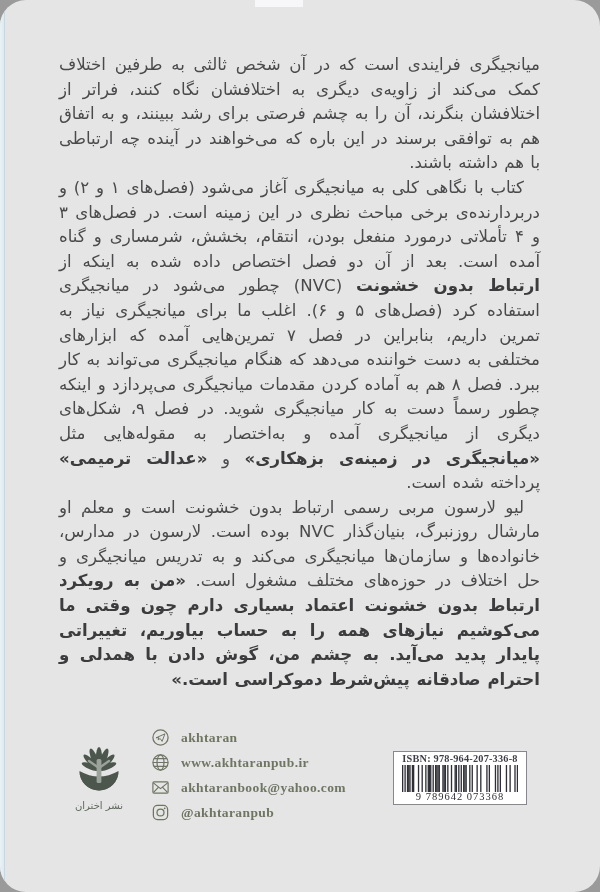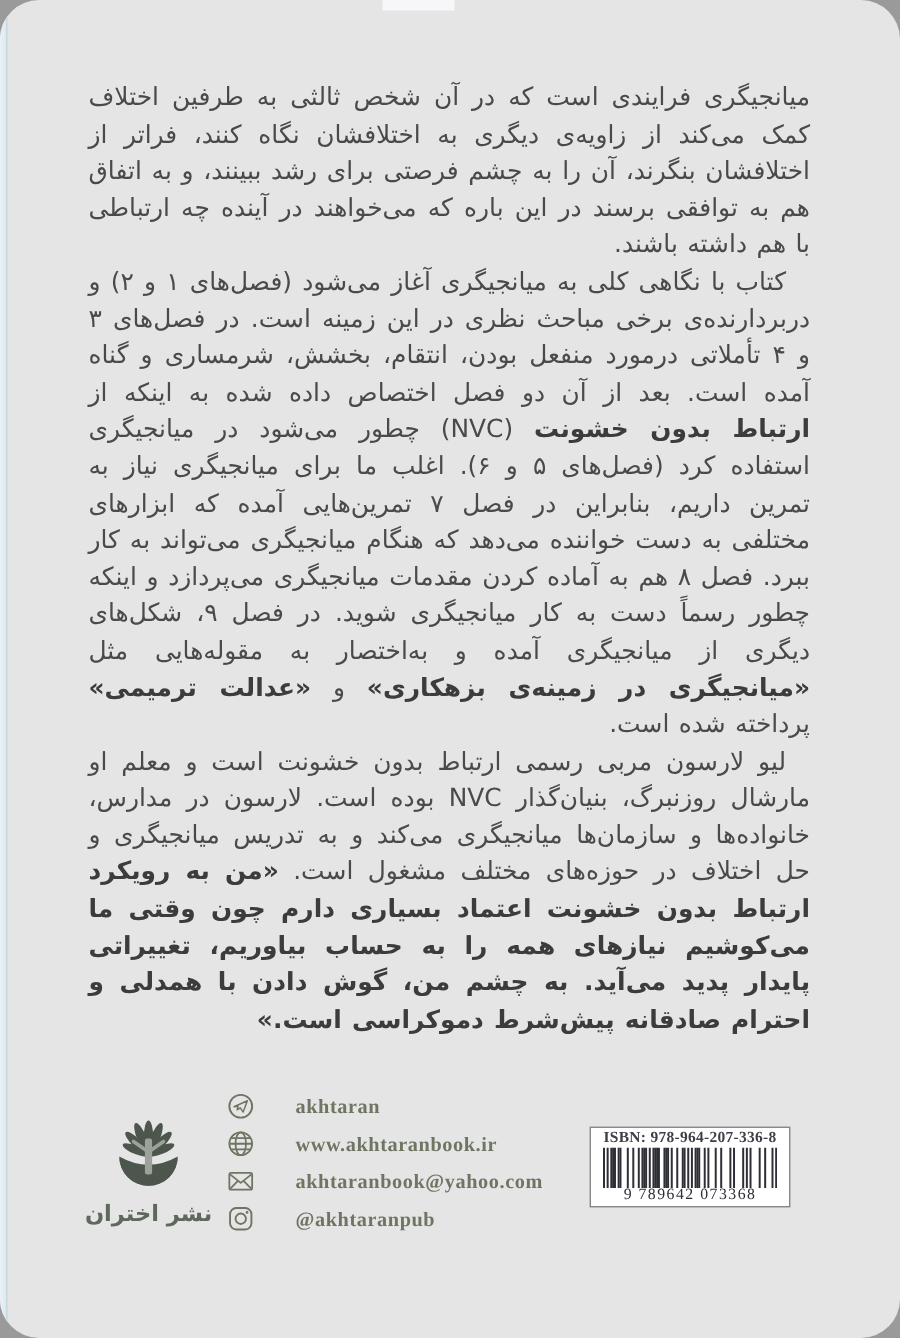--- a/index.html
+++ b/index.html
@@ -41,30 +41,30 @@
   .body-text b{color:#3c3c3e;}
   
   .publisher{
     position:absolute;left:56px;top:744px;width:86px;
     text-align:center;
   }
   .publisher .logo-wrap{display:inline-block;width:50px;height:50px;}
   .publisher .pub-name{
     margin-top:2px;
     direction:rtl;
-    font-size:15px;
-    font-weight:bold;
+    font-size:10px;
+    font-weight:normal;
     color:#5e685d;
   }
   .contacts{
     position:absolute;left:151px;top:725px;
     color:#6e7562;
   }
   .contact-row{
-    display:flex;align-items:center;gap:27px;height:25px;
+    display:flex;align-items:center;gap:11px;height:25px;
   }
   .contact-icon{width:19px;height:19px;flex:0 0 auto;color:#6e7562;}
   .contact-icon svg{width:100%;height:100%;display:block;}
   .contact-text{
     font-family:"Liberation Serif", serif;
     font-weight:600;
     font-size:13.5px;
     letter-spacing:.4px;
     color:#6e7562;
     white-space:nowrap;
@@ -141,21 +141,21 @@
         <span class="contact-text">akhtaran</span>
       </div>
       <div class="contact-row">
         <span class="contact-icon">
           <svg viewBox="0 0 24 24" fill="none" stroke="currentColor" stroke-width="1.5">
             <circle cx="12" cy="12" r="9.6"></circle>
             <ellipse cx="12" cy="12" rx="4.4" ry="9.6"></ellipse>
             <path d="M2.4 12 H21.6 M3.6 7.2 H20.4 M3.6 16.8 H20.4"></path>
           </svg>
         </span>
-        <span class="contact-text">www.akhtaranbook.ir</span>
+        <span class="contact-text">www.akhtaranpub.ir</span>
       </div>
       <div class="contact-row">
         <span class="contact-icon">
           <svg viewBox="0 0 24 24" fill="none" stroke="currentColor" stroke-width="1.5" stroke-linejoin="round">
             <rect x="2.4" y="5" width="19.2" height="14" rx="1.4"></rect>
             <path d="M3 6.2 L12 13.4 L21 6.2"></path>
             <path d="M3.2 18.2 L9.6 11.6 M20.8 18.2 L14.4 11.6"></path>
           </svg>
         </span>
         <span class="contact-text">akhtaranbook@yahoo.com</span>

